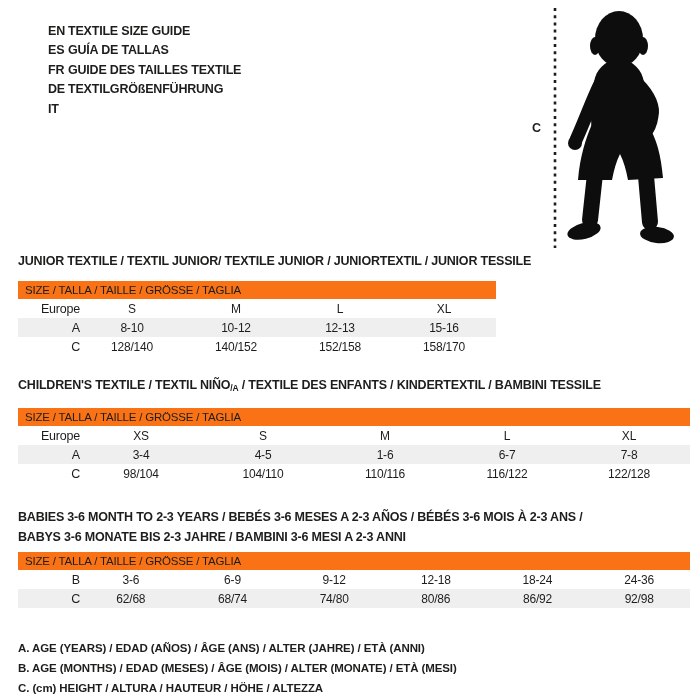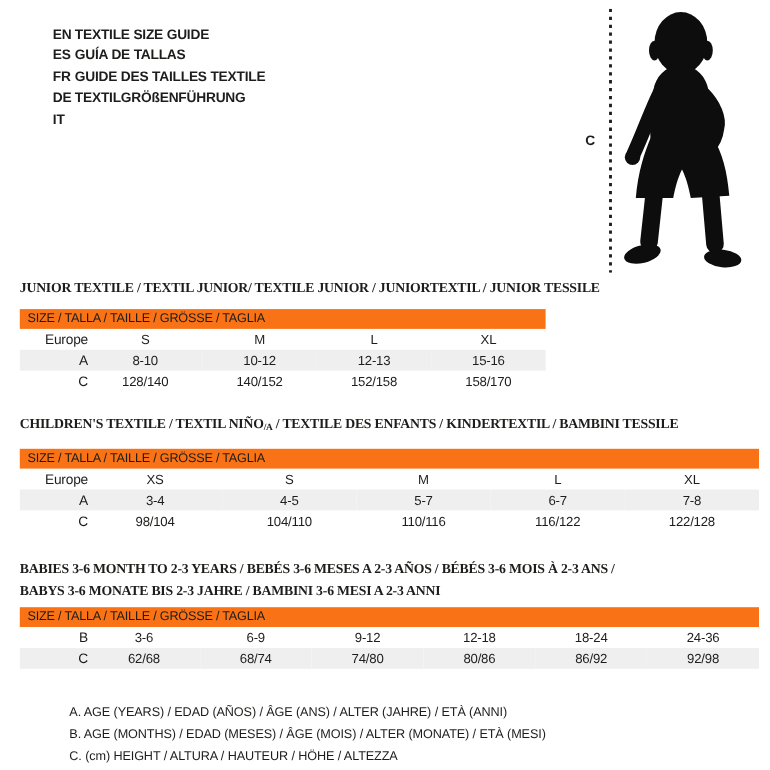--- a/index.html
+++ b/index.html
@@ -22,40 +22,40 @@
 
   .figure-wrap { position:absolute; top:0; left:520px; width:180px; height:252px; }
   .c-label { position:absolute; left:12px; top:121px; font-weight:bold; font-size:12.5px; }
   .dash-line { position:absolute; left:33px; top:8px; }
   .baby-svg  { position:absolute; left:42px; top:4px; }
 
   
   .content { padding:0 10px 0 18px; }
 
   .tbl-title { font-weight:bold; font-size:12.5px; letter-spacing:-0.2px;
-               line-height:14px; margin:0;font-family:Liberation Serif, serif; }
+               line-height:14px; margin:0; }
   .title-sub { font-size:8.5px; vertical-align:-2px; }
   #t1-title { margin-top:16px; margin-bottom:13px; }
   #t2-title { margin-top:22px; margin-bottom:13px; }
   #t3-title { margin-top:24px; margin-bottom:5px; line-height:20px; }
 
   .size-bar { height:18px; line-height:18px; background:#f97316;
               font-size:11.5px; letter-spacing:-0.2px; padding-left:7px;
               color:#1d1d1b; }
   .w-narrow { width:478px; }
   .w-wide   { width:672px; }
 
   table { border-collapse:collapse; table-layout:fixed; }
   td { height:19px; font-size:12px; letter-spacing:-0.2px; padding:0;
        text-align:center; vertical-align:middle; }
   td.rl { text-align:right; width:62px; padding-left:2px; font-size:12.5px; }
   tbody tr:nth-child(2) td { background:#efefef; }
 
   .notes { margin-top:30px; }
-  .note { font-weight:normal; font-size:11.5px; letter-spacing:-0.1px; line-height:20px;margin-left:45px; }
+  .note { font-weight:bold; font-size:11.5px; letter-spacing:-0.1px; line-height:20px; }
 </style>
 </head>
 <body>
 
 <div class="page">
 
   <header class="hero">
     <div class="lang-list">
         <div class="lang-row">
           <span class="code">EN</span>
@@ -146,21 +146,21 @@
               <td>XS</td>
               <td>S</td>
               <td>M</td>
               <td>L</td>
               <td>XL</td>
             </tr>
             <tr>
               <td class="rl">A</td>
               <td>3-4</td>
               <td>4-5</td>
-              <td>5-7</td>
+              <td>1-6</td>
               <td>6-7</td>
               <td>7-8</td>
             </tr>
             <tr>
               <td class="rl">C</td>
               <td>98/104</td>
               <td>104/110</td>
               <td>110/116</td>
               <td>116/122</td>
               <td>122/128</td>

